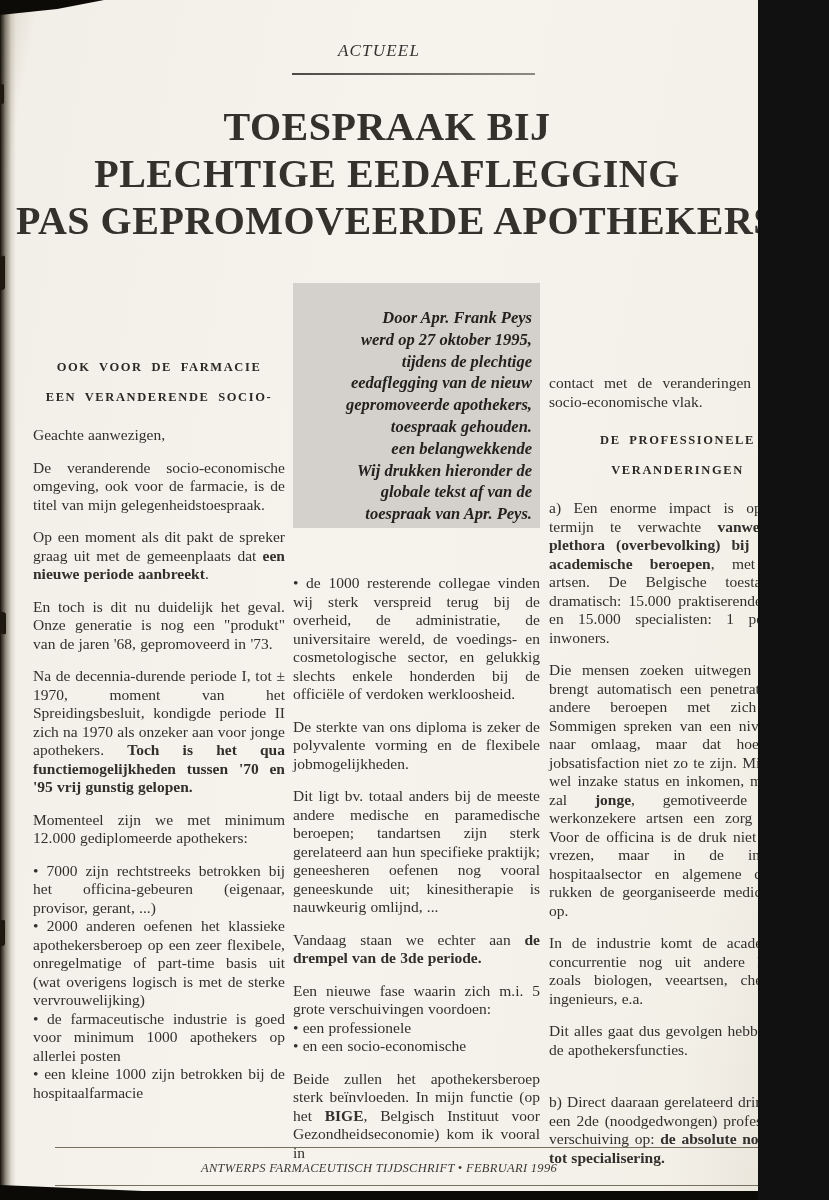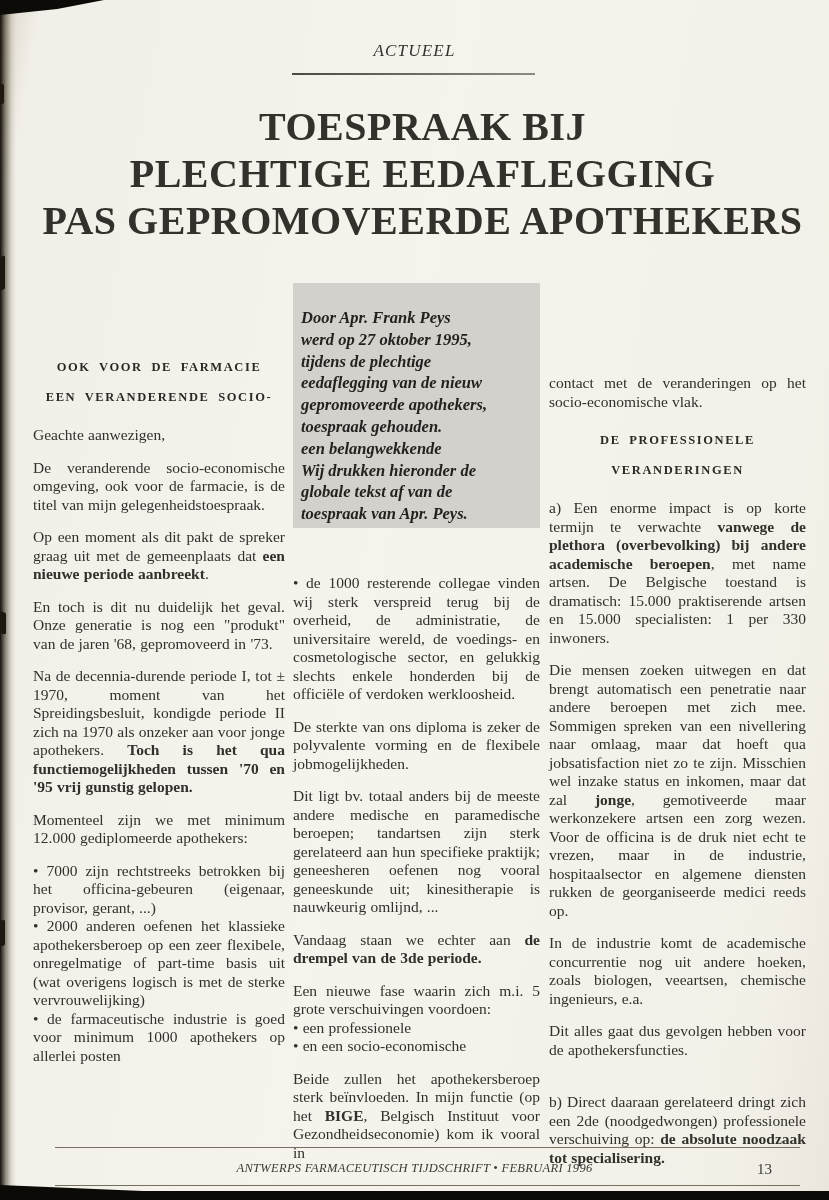--- a/index.html
+++ b/index.html
@@ -1,17 +1,17 @@
 <!DOCTYPE html>
 <html><head>
 <meta charset="utf-8">
 <style>
   html,body{margin:0;padding:0;background:#111;}
   .page{
-    position:relative;width:829px;height:1200px;overflow:hidden;
+    position:relative;width:758px;height:1200px;overflow:hidden;
     background:linear-gradient(100deg,#d9d4c8 0%,#f2efe8 4%,#f6f3ed 45%,#f3f0e8 90%,#eae6dc 100%);
     font-family:"Liberation Serif","DejaVu Serif",serif;color:#2f2d2a;
   }
   
   .edge-left{position:absolute;left:0;top:0;width:16px;height:100%;
     background:linear-gradient(90deg,#14100a 0%,rgba(60,52,36,.55) 35%,rgba(120,108,80,.18) 70%,rgba(0,0,0,0) 100%);}
   .corner-tl{position:absolute;left:0;top:0;width:104px;height:15px;background:#0c0b08;
     clip-path:polygon(0 0,100% 0,55% 60%,0 100%);}
   .mark{position:absolute;background:#1d1810;border-radius:2px;}
   .mark1{left:0;top:84px;width:4px;height:20px;}
@@ -25,21 +25,21 @@
   .header-label{position:absolute;top:41px;left:0;width:100%;text-align:center;
     font-style:italic;font-size:17px;letter-spacing:1.2px;color:#343230;}
   .header-rule{position:absolute;top:73px;left:292px;width:243px;height:2px;
     background:linear-gradient(90deg,#4c4a45,#8d8a82);}
   
   .title{position:absolute;top:103px;left:0;width:100%;text-align:center;
     font-weight:bold;font-size:40px;line-height:47px;letter-spacing:.5px;color:#34312d;}
   .title div{white-space:nowrap;padding-left:16px;}
   
   .intro-box{position:absolute;left:293px;top:283px;width:247px;height:245px;box-sizing:border-box;
-    background:#d4d1cc;text-align:left;font-weight:bold;font-style:italic;
+    background:#d4d1cc;text-align:right;font-weight:bold;font-style:italic;
     font-size:16.5px;line-height:21.8px;padding:24px 8px 0 8px;color:#232220;}
   
   .col{position:absolute;font-size:15.5px;line-height:18.5px;text-align:justify;
     color:#31302c;word-spacing:.4px;}
   .col-left{left:33px;top:352px;width:252px;}
   .col-middle{left:293px;top:558px;width:247px;}
   .col-right{left:549px;top:358px;width:257px;}
   .para{margin:14px 0 0 0;}
   .para:first-child{margin-top:16px;}
   .para.tight{margin-top:0;}
@@ -99,20 +99,21 @@
       </div>
       <div class="para"><span>Geachte aanwezigen,</span></div>
       <div class="para"><span>De veranderende socio-economische omgeving, ook voor de farmacie, is de titel van mijn gelegenheidstoespraak.</span></div>
       <div class="para"><span>Op een moment als dit pakt de spreker graag uit met de gemeenplaats dat </span><span class="bi">een nieuwe periode aanbreekt</span><span>.</span></div>
       <div class="para"><span>En toch is dit nu duidelijk het geval. Onze generatie is nog een "produkt" van de jaren '68, gepromoveerd in '73.</span></div>
       <div class="para"><span>Na de decennia-durende periode I, tot ± 1970, moment van het Spreidingsbesluit, kondigde periode II zich na 1970 als onzeker aan voor jonge apothekers. </span><span class="bi">Toch is het qua functiemogelijkheden tussen '70 en '95 vrij gunstig gelopen.</span></div>
       <div class="para"><span>Momenteel zijn we met minimum 12.000 gediplomeerde apothekers:</span></div>
       <div class="para"><span>• 7000 zijn rechtstreeks betrokken bij het officina-gebeuren (eigenaar, provisor, gerant, ...)</span></div>
       <div class="para tight"><span>• 2000 anderen oefenen het klassieke apothekersberoep op een zeer flexibele, onregelmatige of part-time basis uit (wat overigens logisch is met de sterke vervrouwelijking)</span></div>
       <div class="para tight"><span>• de farmaceutische industrie is goed voor minimum 1000 apothekers op allerlei posten</span></div>
+      <div class="para tight"><span>• een kleine 1000 zijn betrokken bij de hospitaalfarmacie</span></div>
     </div>
   <div class="col col-middle">
       <div class="para"><span>• de 1000 resterende collegae vinden wij sterk verspreid terug bij de overheid, de administratie, de universitaire wereld, de voedings- en cosmetologische sector, en gelukkig slechts enkele honderden bij de officiële of verdoken werkloosheid.</span></div>
       <div class="para"><span>De sterkte van ons diploma is zeker de polyvalente vorming en de flexibele jobmogelijkheden.</span></div>
       <div class="para"><span>Dit ligt bv. totaal anders bij de meeste andere medische en paramedische beroepen; tandartsen zijn sterk gerelateerd aan hun specifieke praktijk; geneesheren oefenen nog vooral geneeskunde uit; kinesitherapie is nauwkeurig omlijnd, ...</span></div>
       <div class="para"><span>Vandaag staan we echter aan </span><span class="bi">de drempel van de 3de periode.</span></div>
       <div class="para"><span>Een nieuwe fase waarin zich m.i. 5 grote verschuivingen voordoen:</span></div>
       <div class="para tight"><span>• een professionele</span></div>
       <div class="para tight"><span>• en een socio-economische</span></div>
       <div class="para"><span>Beide zullen het apothekersberoep sterk beïnvloeden. In mijn functie (op het </span><span class="bi">BIGE</span><span>, Belgisch Instituut voor Gezondheidseconomie) kom ik vooral in</span></div>

